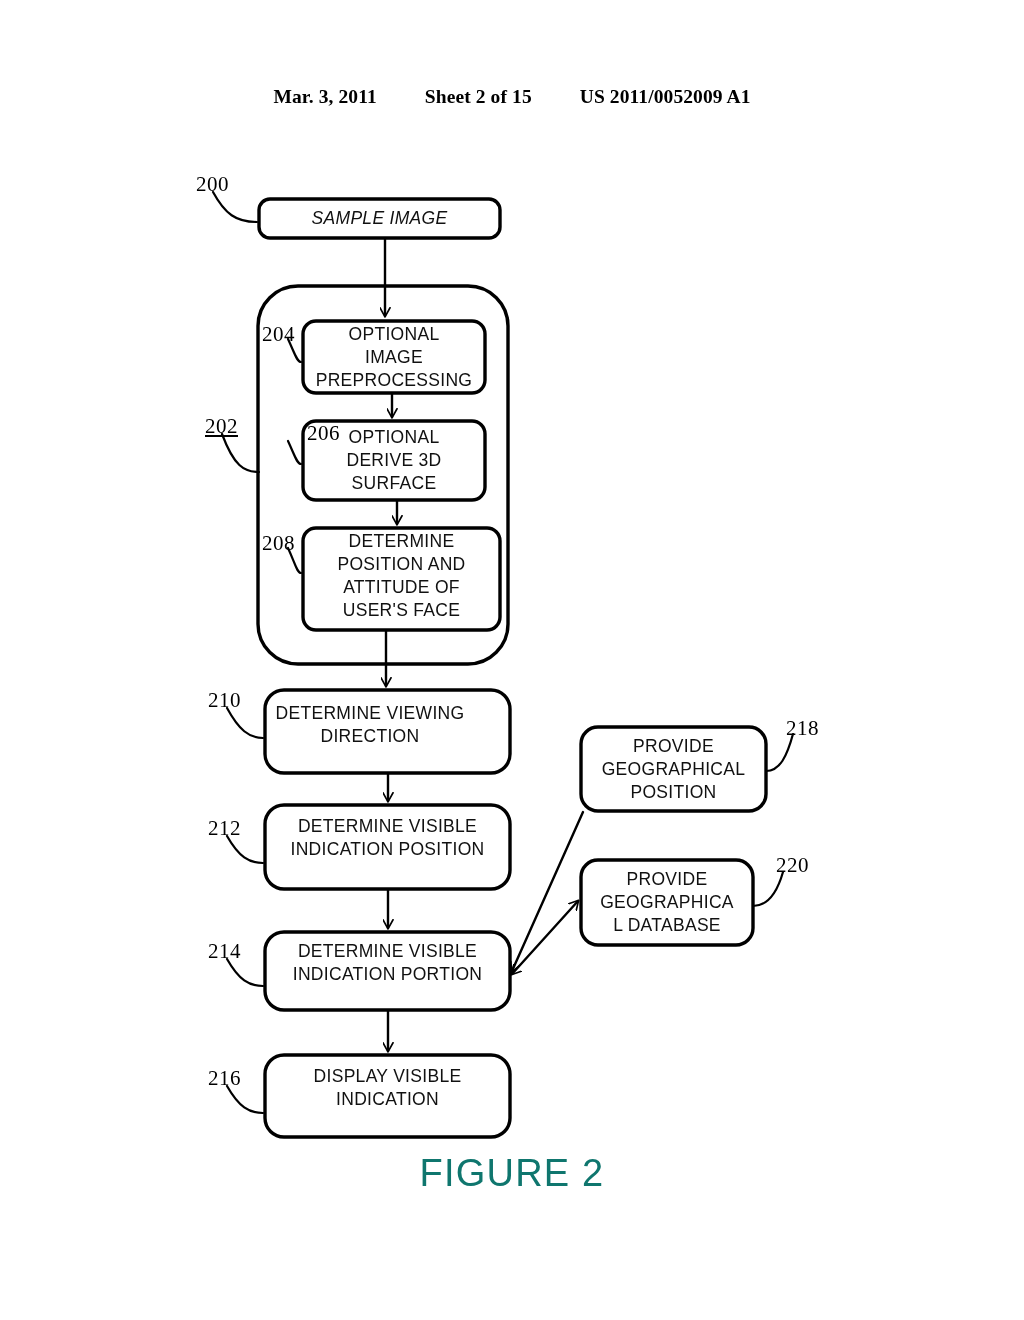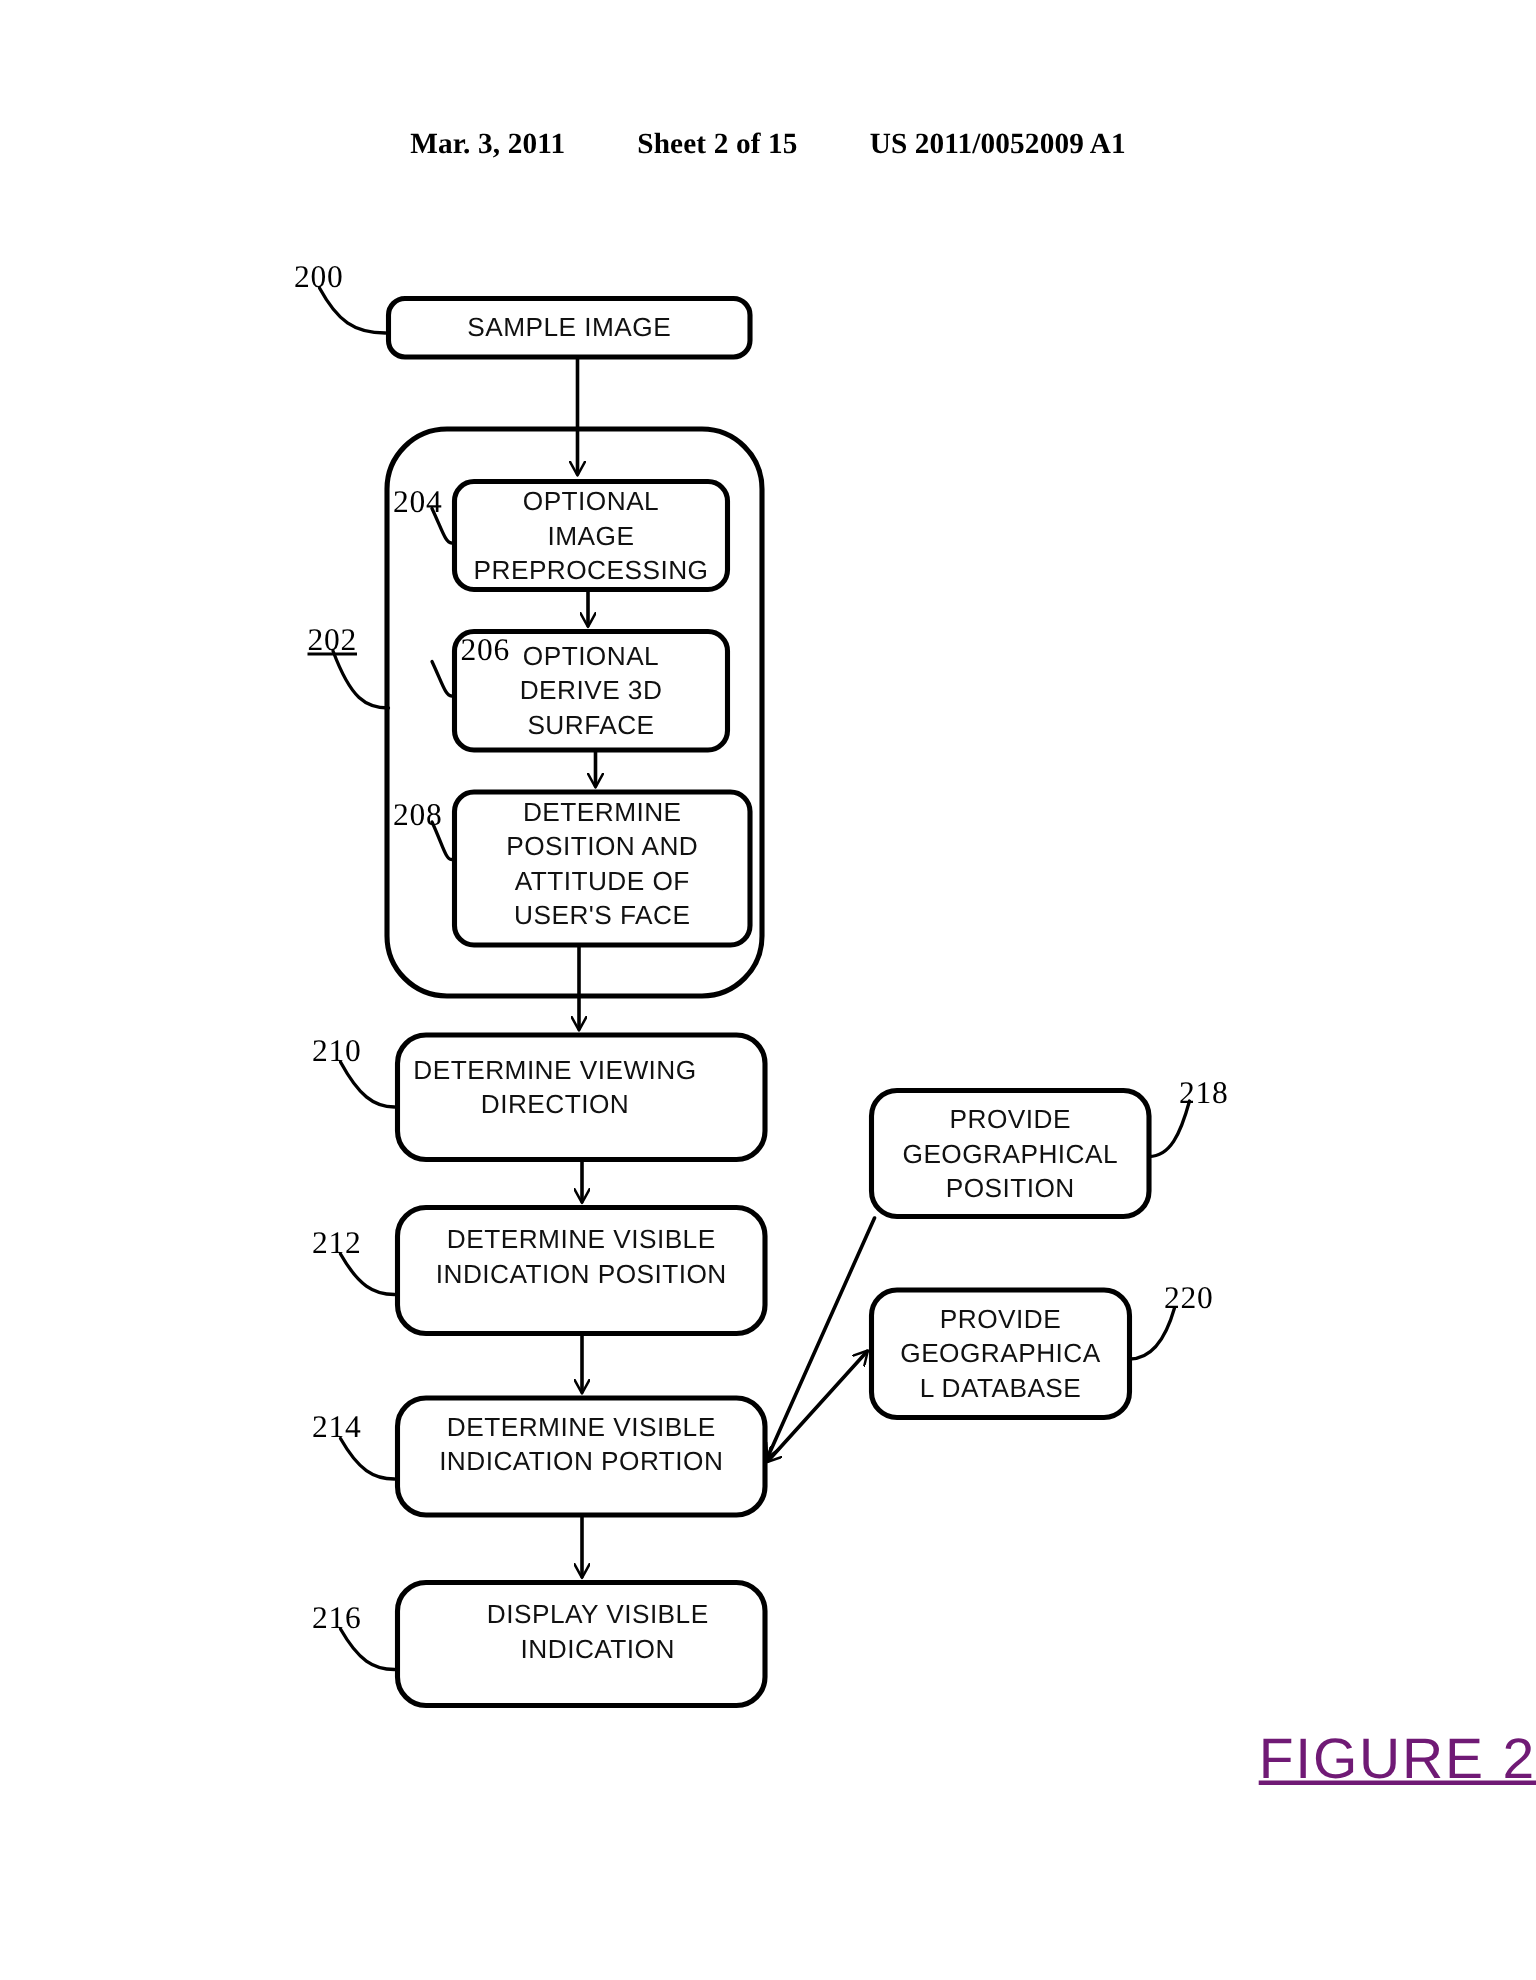--- a/index.html
+++ b/index.html
@@ -78,26 +78,25 @@
     letter-spacing: 0.5px;
     pointer-events: none;
   }
 
   
   #figure-caption {
     position: absolute;
     left: 0;
     top: 1152px;
     width: 1024px;
-    text-align: right;
+    text-align: center;
     font-family: "Liberation Sans", sans-serif;
     font-size: 38px;
     letter-spacing: 1.2px;
-    color: #701a75;
-    text-decoration: underline;
+    color: #0f766e;
   }
 </style>
 </head>
 <body>
 
 <div id="page-header">
   <span class="hdr-mid">Mar. 3, 2011</span>
   <span class="hdr-mid">Sheet 2 of 15</span>
   <span class="hdr-right">US 2011/0052009 A1</span>
 </div>
@@ -165,38 +164,38 @@
     <path d="M 227 708 C 239 730, 249 738, 263 738"></path>
     <path d="M 227 836 C 239 857, 249 863, 263 863"></path>
     <path d="M 227 959 C 239 980, 249 986, 263 986"></path>
     <path d="M 227 1086 C 239 1107, 249 1113, 263 1113"></path>
     <path d="M 793 734 C 787 756, 780 771, 766 771"></path>
     <path d="M 783 872 C 777 893, 768 906, 753 906"></path>
   </g>
 </svg>
 </div>
 
-<div class="box-label" style="left:259px; top:199px; width:241px; height:39px;">SAMPLE IMAGE</div>
+<div class="box-label" style="left:259px; top:199px; width:241px; height:39px;font-style:italic;">SAMPLE IMAGE</div>
 <div class="box-label" style="left:303px; top:321px; width:182px; height:72px;">OPTIONAL
 IMAGE
 PREPROCESSING</div>
 <div class="box-label" style="left:303px; top:421px; width:182px; height:79px;">OPTIONAL
 DERIVE 3D
 SURFACE</div>
 <div class="box-label" style="left:303px; top:528px; width:197px; height:96px;">DETERMINE
 POSITION AND
 ATTITUDE OF
 USER'S FACE</div>
 <div class="box-label" style="left:265px; top:690px; width:210px; height:70px;">DETERMINE VIEWING
 DIRECTION</div>
 <div class="box-label" style="left:265px; top:805px; width:245px; height:66px;">DETERMINE VISIBLE
 INDICATION POSITION</div>
 <div class="box-label" style="left:265px; top:932px; width:245px; height:62px;">DETERMINE VISIBLE
 INDICATION PORTION</div>
-<div class="box-label" style="left:265px; top:1055px; width:245px; height:66px;margin-left:11px;">DISPLAY VISIBLE
+<div class="box-label" style="left:265px; top:1055px; width:245px; height:66px;">DISPLAY VISIBLE
 INDICATION</div>
 <div class="box-label" style="left:581px; top:727px; width:185px; height:84px;">PROVIDE
 GEOGRAPHICAL
 POSITION</div>
 <div class="box-label" style="left:581px; top:860px; width:172px; height:85px;">PROVIDE
 GEOGRAPHICA
 L DATABASE</div>
 
 <div class="ref-num" style="left:196px; top:172px;">200</div>
 <div class="ref-num" style="left:205px; top:414px;text-decoration:underline;">202</div>

